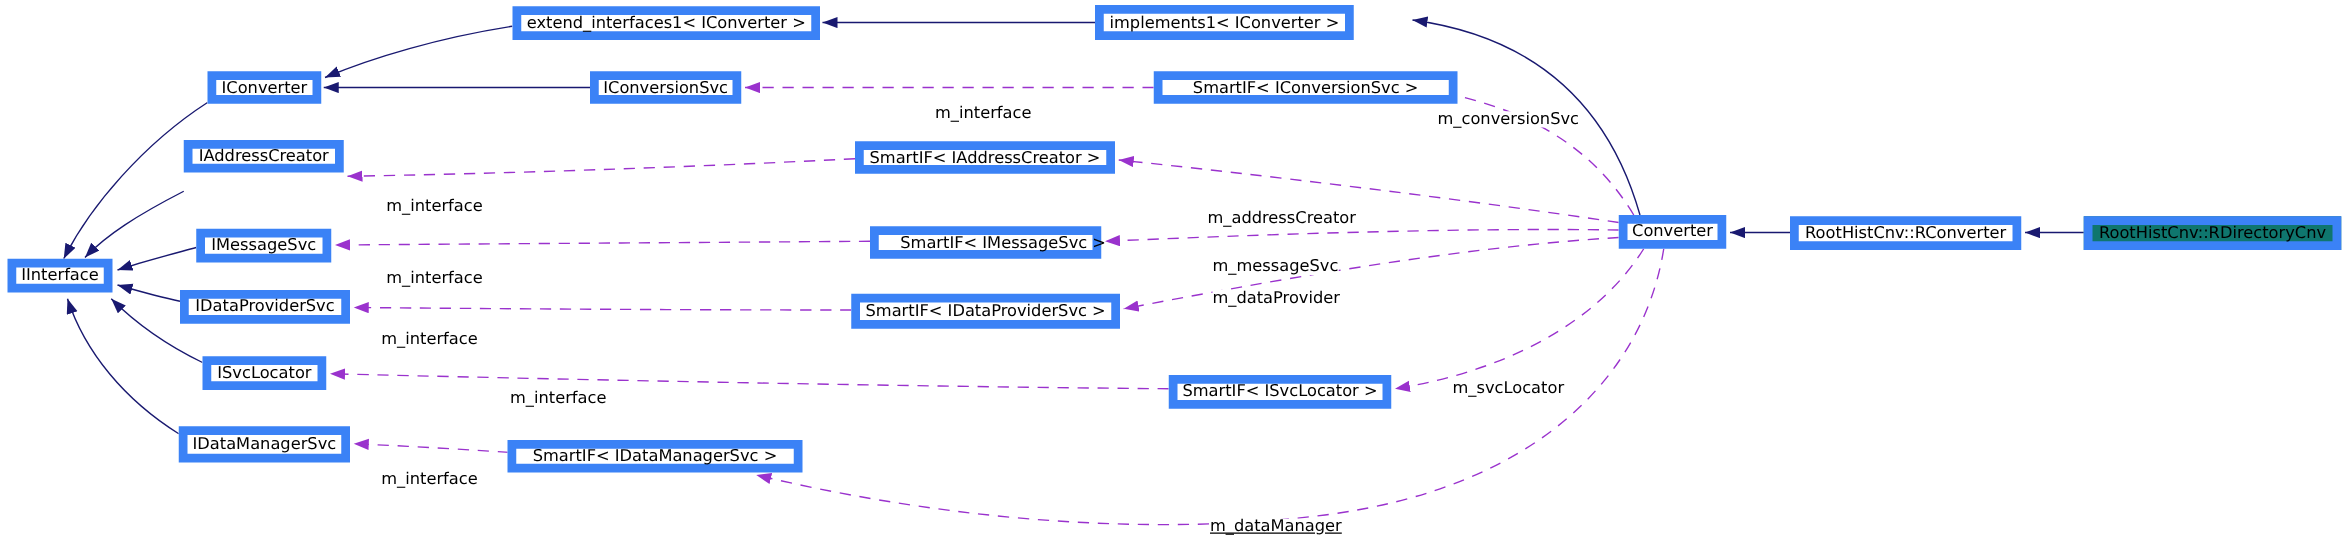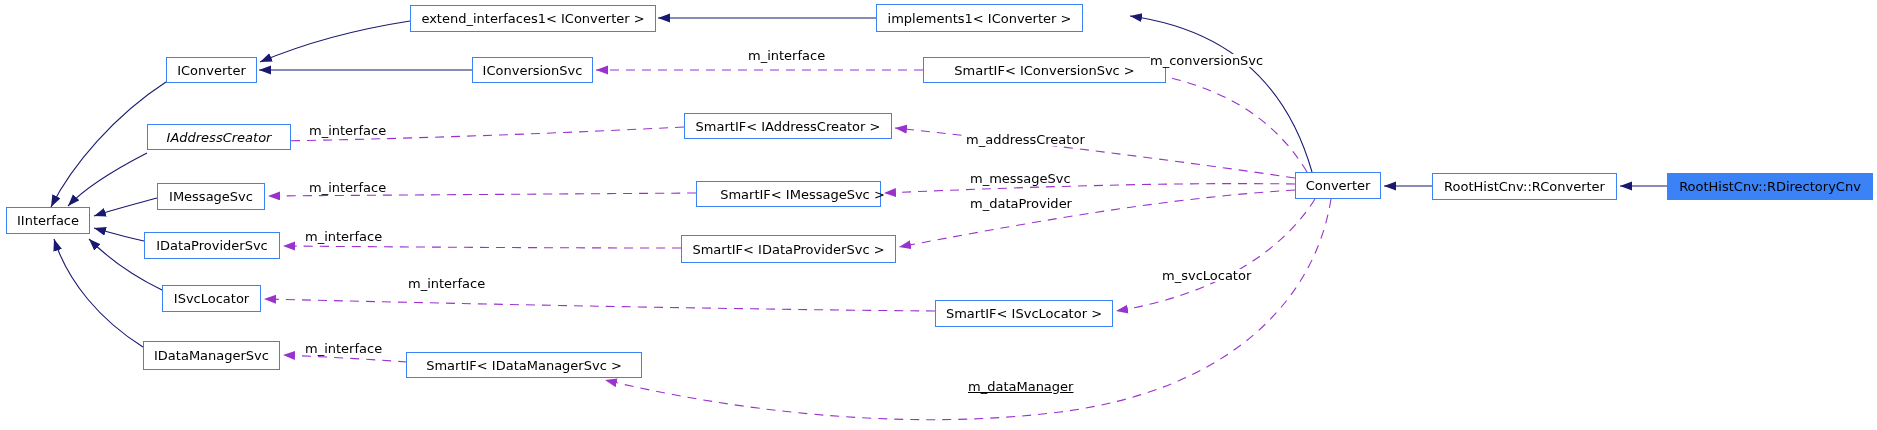--- a/index.html
+++ b/index.html
@@ -22,41 +22,42 @@
     width: 1877px;
     height: 430px;
   }
   .edge-layer path.edge {
     fill: none;
     stroke-width: 1.1px;
   }
   .node {
     position: absolute;
     box-sizing: border-box;
-    border: 1px solid #3b82f6;
+    border: 7px solid #3b82f6;
     background: #ffffff;
     color: #000000;
     font-size: 13px;
     display: flex;
     align-items: center;
     justify-content: center;
     white-space: nowrap;
     cursor: pointer;
   }
   .node.highlighted {
-    background: #3b82f6;
+    background: #0f766e;
     cursor: default;
   }
   .edge-label {
     position: absolute;
     font-size: 13px;
     color: #000000;
     white-space: nowrap;
     background: #ffffff;
     line-height: 13px;
+    margin-top: 35px;
   }
 </style>
 </head>
 <body>
 
 <div class="diagram-canvas">
   <svg class="edge-layer" xmlns="http://www.w3.org/2000/svg" width="1877" height="430" viewBox="0 0 1877 430">
     <defs>
       <marker id="arrow-inh" markerUnits="userSpaceOnUse" markerWidth="13" markerHeight="10" refX="12" refY="4.5" orient="auto">
         <path id="arrow-inh-path" d="M0,0 L12,4.5 L0,9 Z" fill="#191970"></path>
@@ -89,21 +90,21 @@
       <path class="edge" d="M1295,190 C1160,198 1010,226 899,247" stroke="#9a32cd" stroke-dasharray="9,7" marker-end="url(#arrow-use)"></path>
       <path class="edge" d="M1315,199 C1280,255 1210,296 1116,311" stroke="#9a32cd" stroke-dasharray="9,7" marker-end="url(#arrow-use)"></path>
       <path class="edge" d="M1331,199 C1315,300 1230,390 1060,412 C900,432 730,410 605,380" stroke="#9a32cd" stroke-dasharray="9,7" marker-end="url(#arrow-use)"></path>
     </svg>
   <div id="node-container">
       <div class="node" style="left: 410px; top: 5px; width: 246px; height: 27px;">extend_interfaces1&lt; IConverter &gt;</div>
       <div class="node" style="left: 876px; top: 4px; width: 207px; height: 28px;">implements1&lt; IConverter &gt;</div>
       <div class="node" style="left: 166px; top: 57px; width: 91px; height: 26px;">IConverter</div>
       <div class="node" style="left: 472px; top: 57px; width: 121px; height: 26px;">IConversionSvc</div>
       <div class="node" style="left: 923px; top: 57px; width: 243px; height: 26px;">SmartIF&lt; IConversionSvc &gt;</div>
-      <div class="node" style="left: 147px; top: 124px; width: 144px; height: 26px; font-style: italic;">IAddressCreator</div>
+      <div class="node" style="left: 147px; top: 112px; width: 128px; height: 26px;">IAddressCreator</div>
       <div class="node" style="left: 684px; top: 113px; width: 208px; height: 26px;">SmartIF&lt; IAddressCreator &gt;</div>
       <div class="node" style="left: 157px; top: 183px; width: 108px; height: 27px;">IMessageSvc</div>
       <div class="node" style="left: 696px; top: 181px; width: 185px; height: 26px; padding-left: 28px;">SmartIF&lt; IMessageSvc &gt;</div>
       <div class="node" style="left: 6px; top: 207px; width: 84px; height: 27px;">IInterface</div>
       <div class="node" style="left: 144px; top: 232px; width: 136px; height: 27px;">IDataProviderSvc</div>
       <div class="node" style="left: 681px; top: 235px; width: 215px; height: 28px;">SmartIF&lt; IDataProviderSvc &gt;</div>
       <div class="node" style="left: 162px; top: 285px; width: 99px; height: 27px;">ISvcLocator</div>
       <div class="node" style="left: 935px; top: 300px; width: 178px; height: 27px;">SmartIF&lt; ISvcLocator &gt;</div>
       <div class="node" style="left: 143px; top: 341px; width: 137px; height: 29px;">IDataManagerSvc</div>
       <div class="node" style="left: 406px; top: 352px; width: 236px; height: 26px;">SmartIF&lt; IDataManagerSvc &gt;</div>

